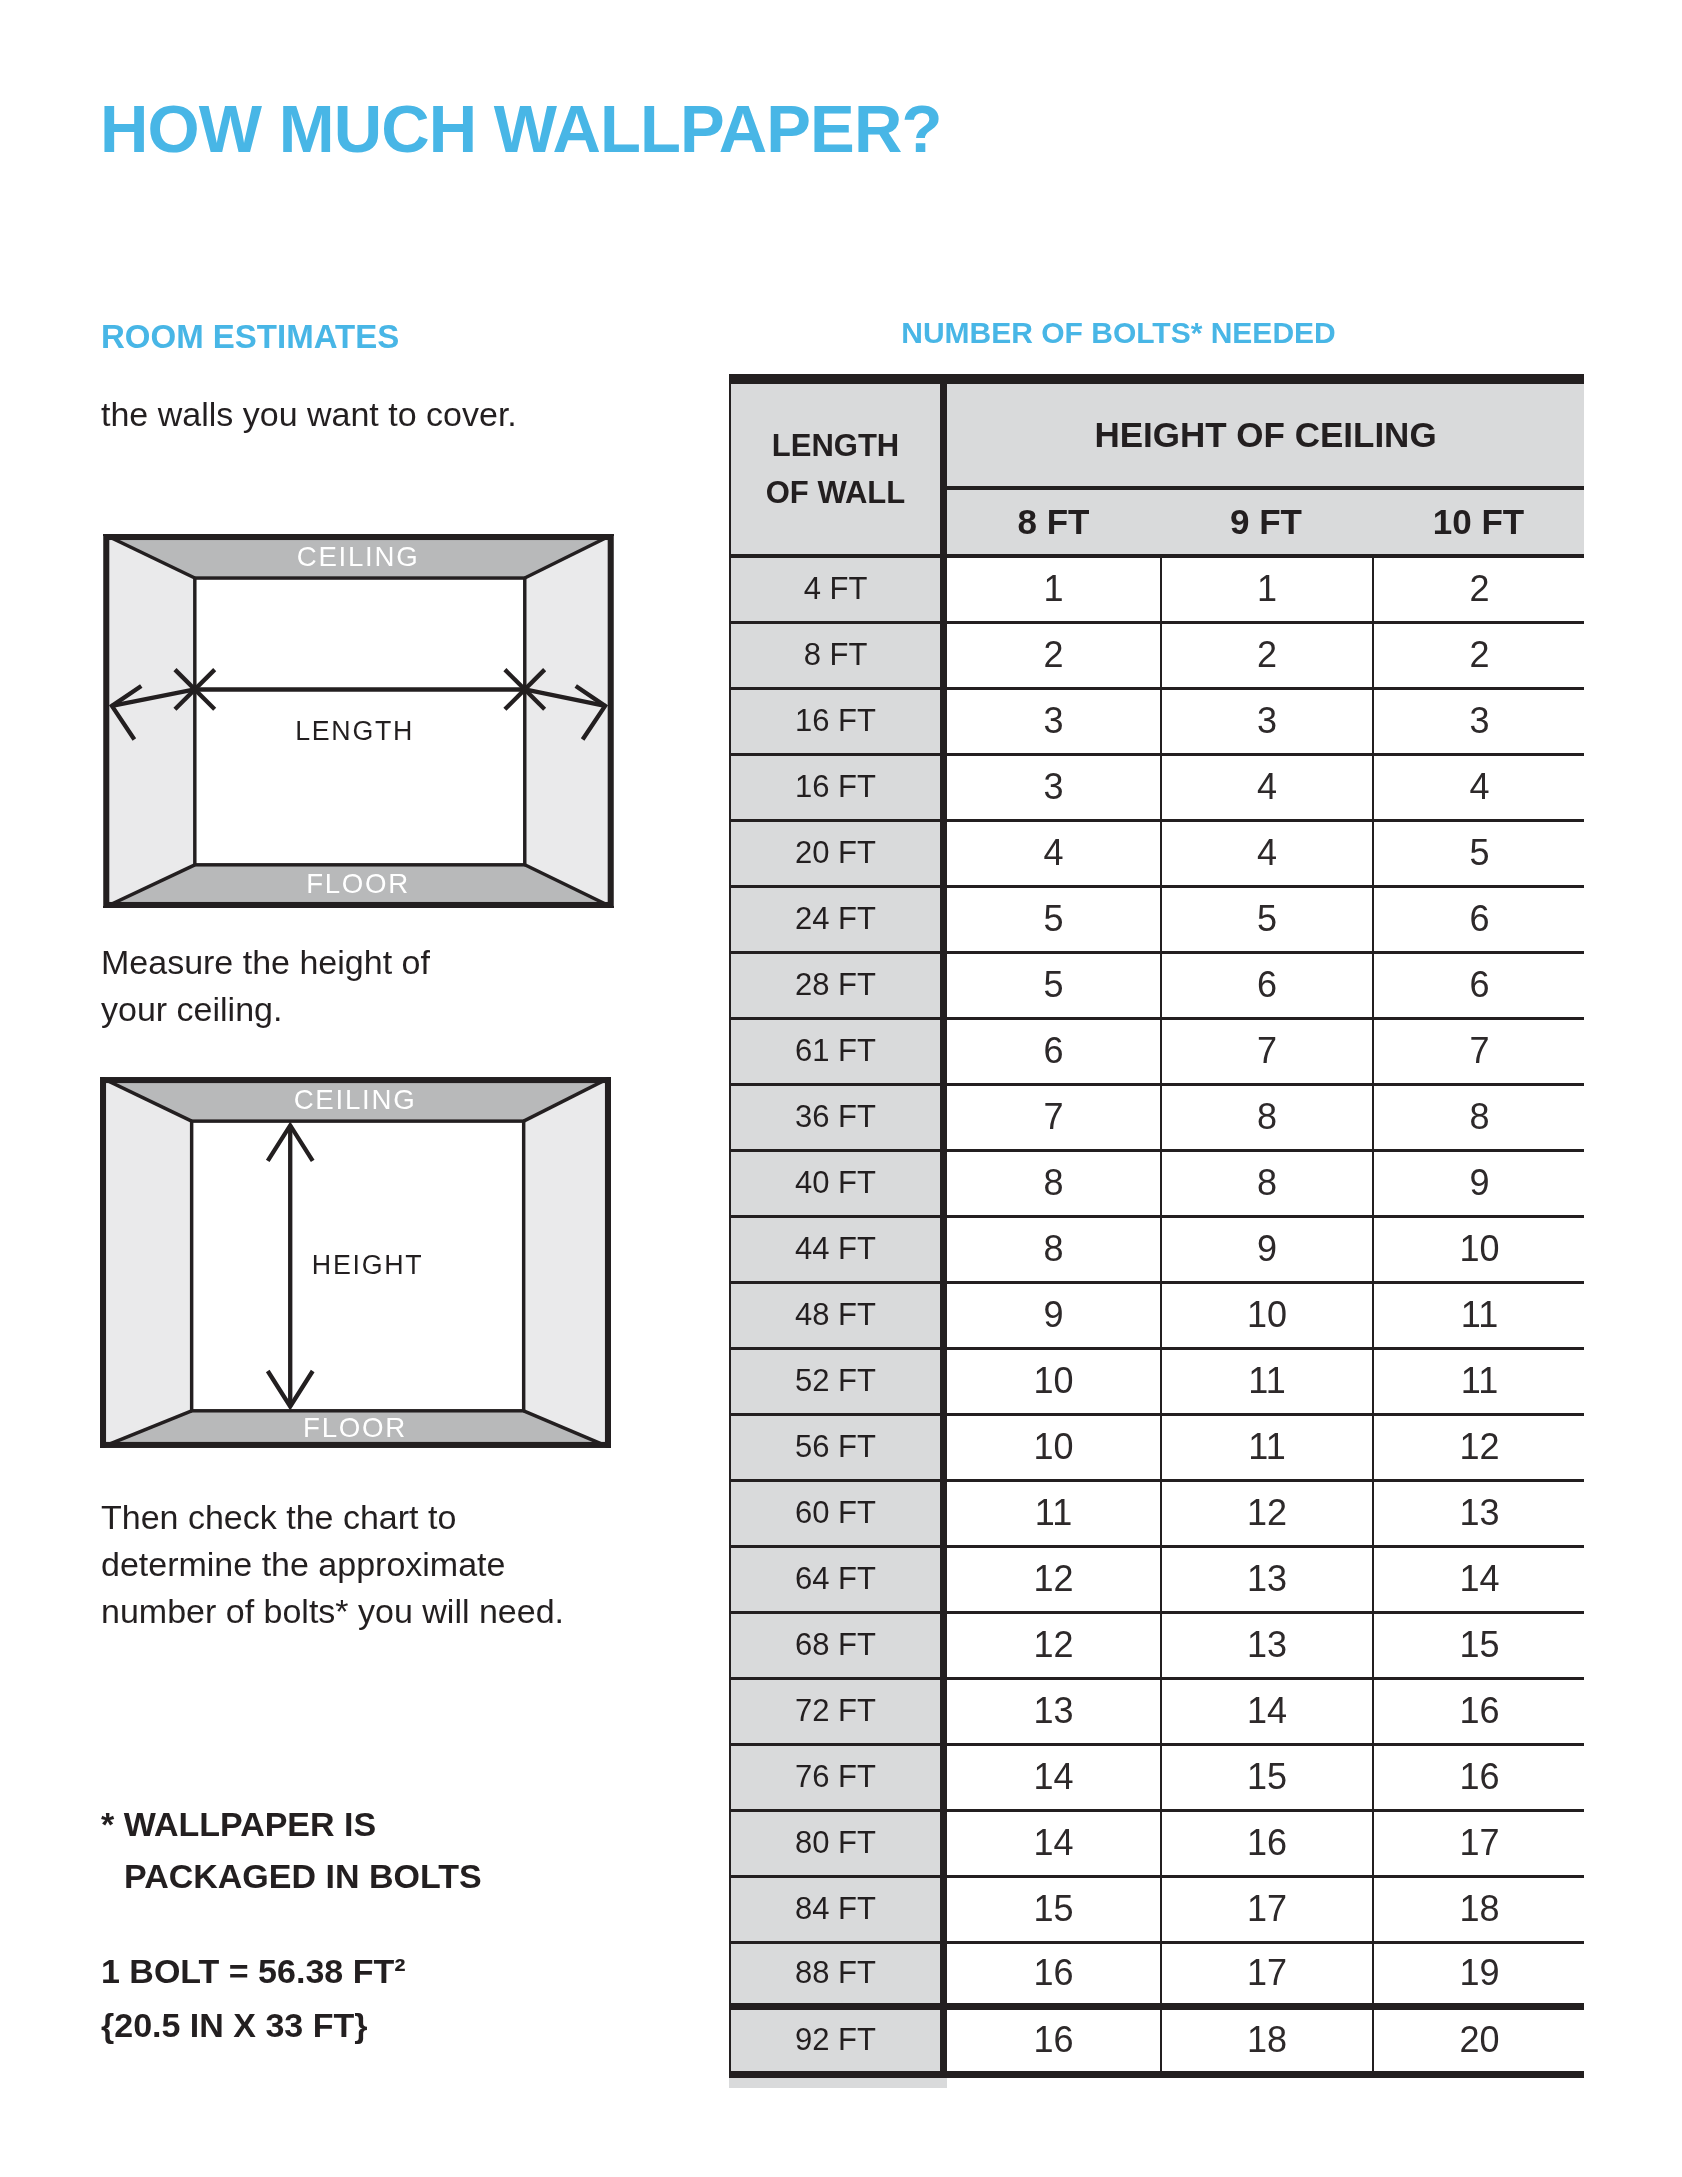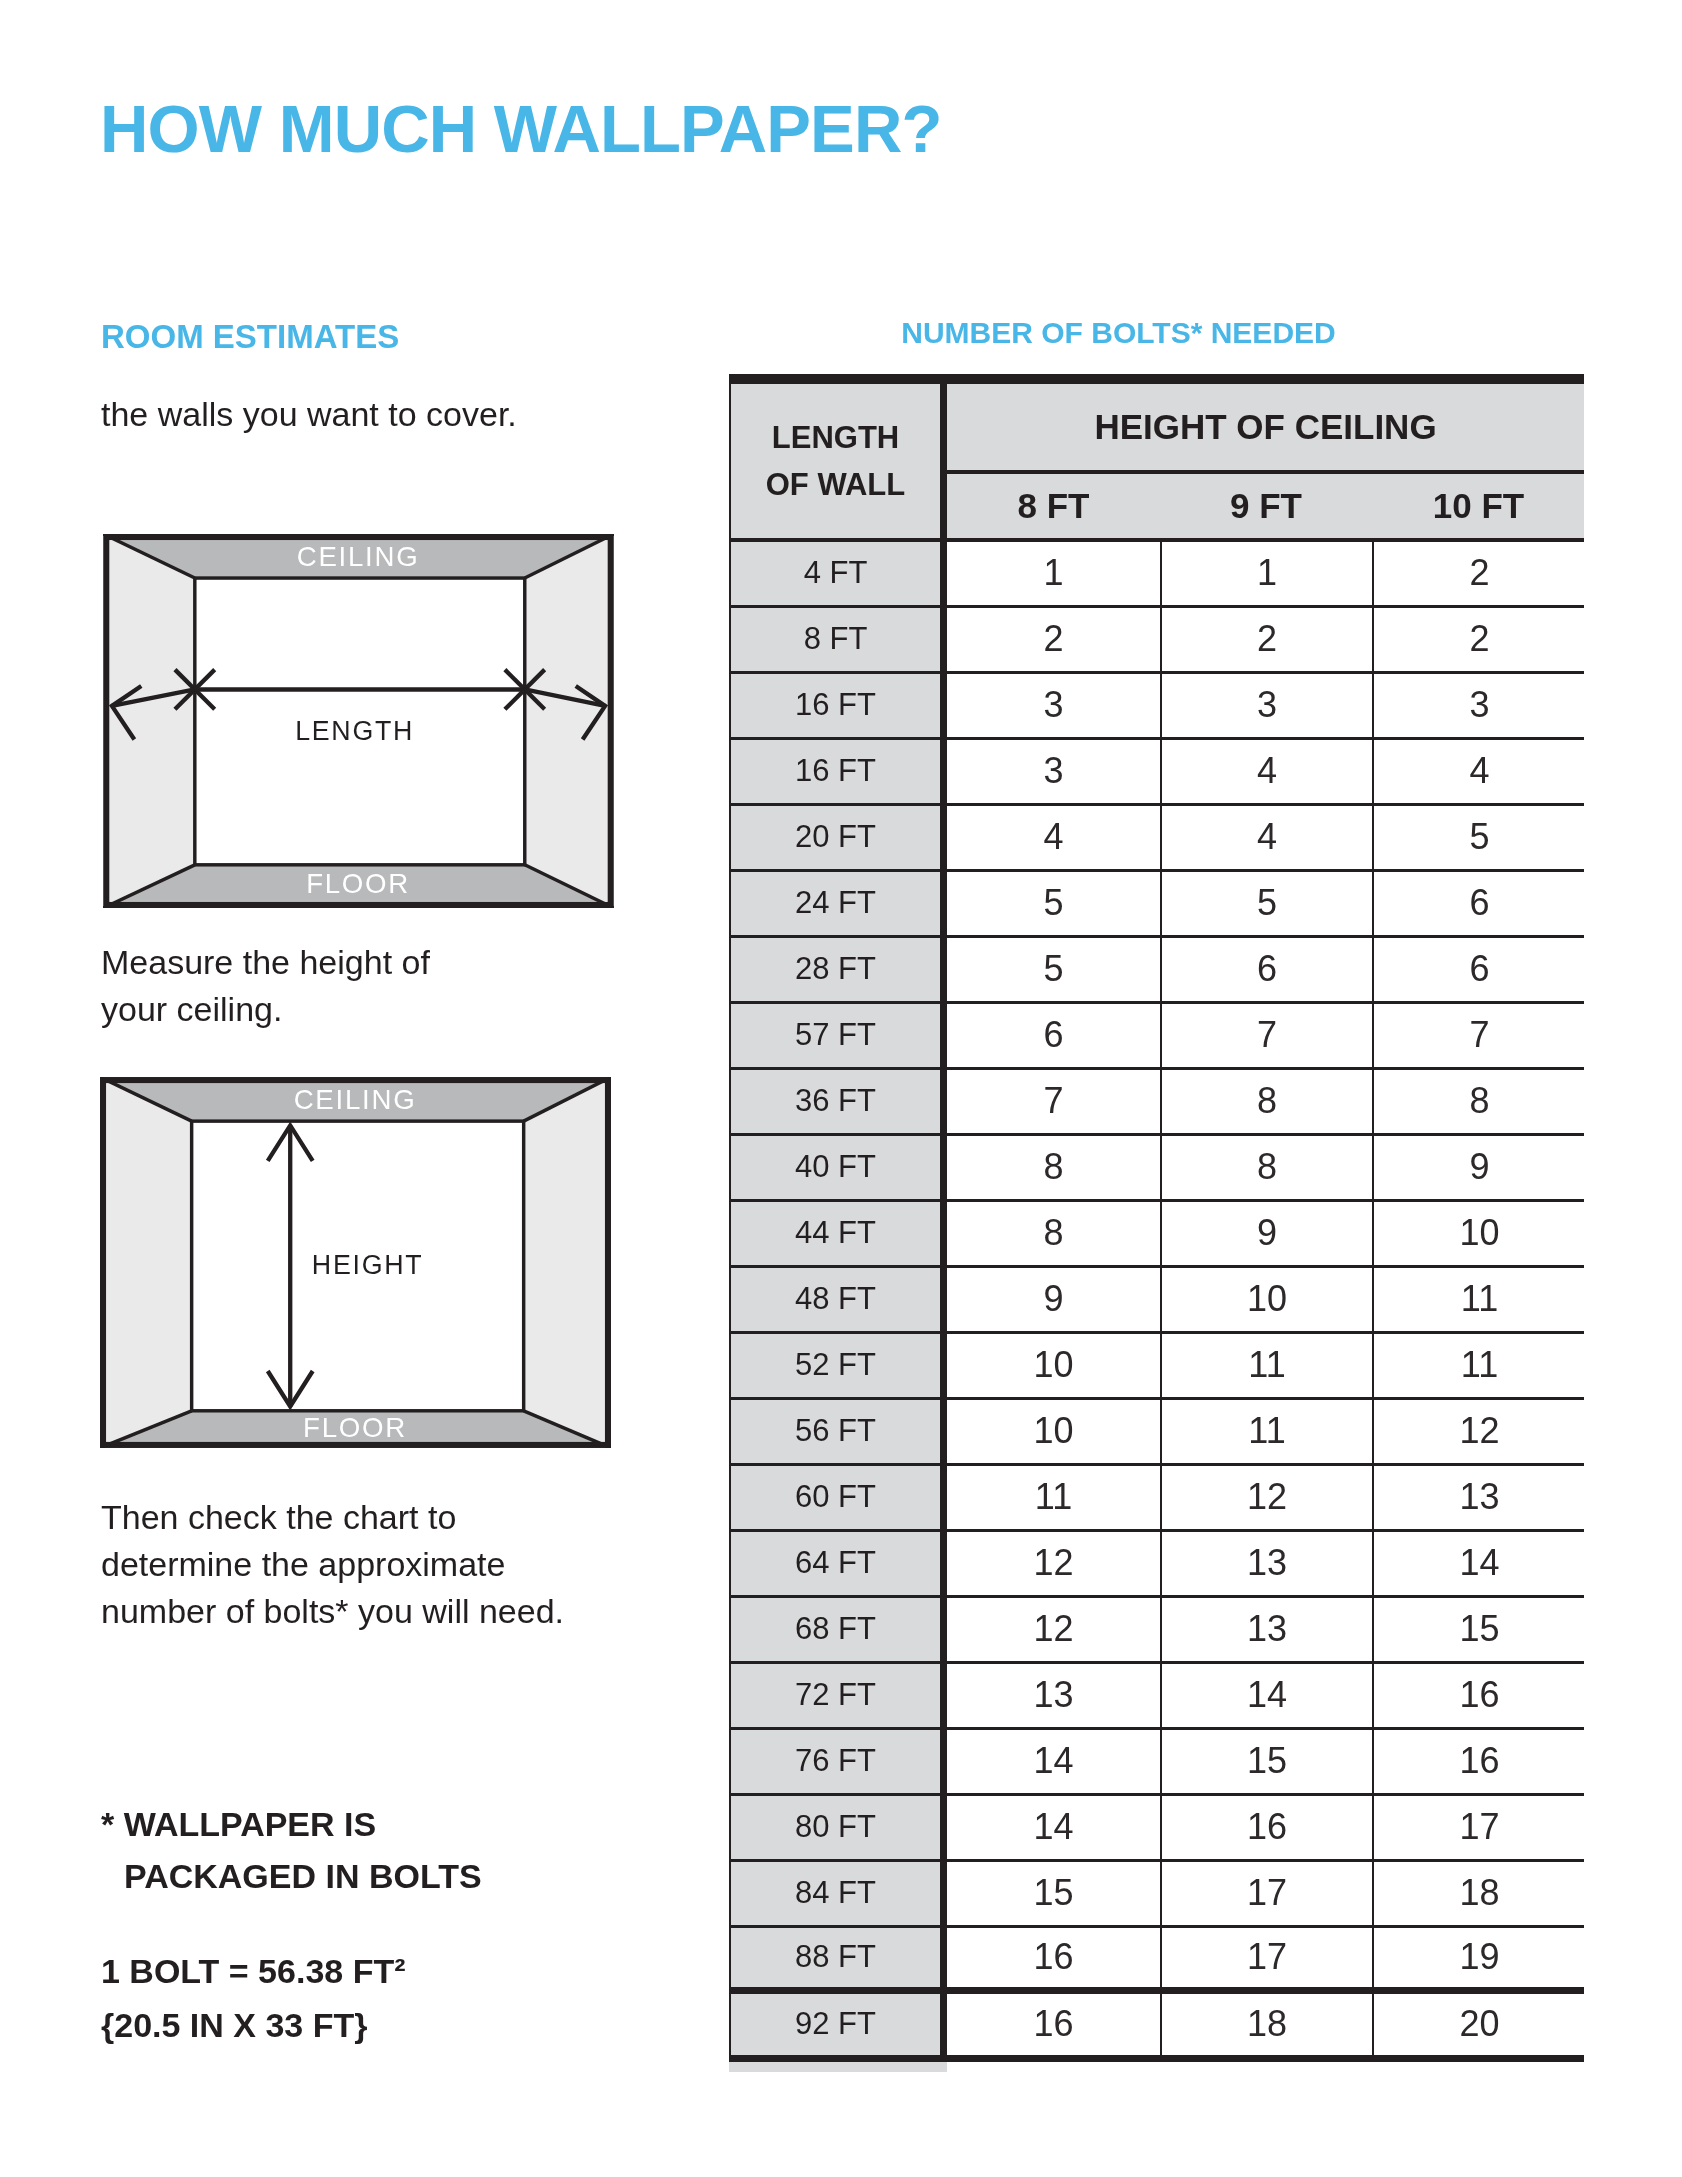--- a/index.html
+++ b/index.html
@@ -43,21 +43,21 @@
   .tbl { left:729px; top:374px; width:855px; }
   .tbl * { box-sizing:border-box; }
   .tbl-topbar { height:9.5px; background:#231f20; }
   .tbl-header { border-bottom:4.3px solid #231f20; display:grid; grid-template-columns:218px 637px; }
   .hdr-col0 {
     background:var(--gray); border-left:2.6px solid #231f20; border-right:7.8px solid #231f20;
     display:flex; flex-direction:column; align-items:center; justify-content:center;
     font-weight:bold; font-size:31px; line-height:47px; text-align:center;
   }
   .hdr-group {
-    height:90px; background:var(--gray); border-bottom:4.3px solid #231f20;
+    height:106px; background:var(--gray); border-bottom:4.3px solid #231f20;
     display:flex; align-items:center; justify-content:center;
     font-weight:bold; font-size:35px;
   }
   .hdr-cols { display:grid; grid-template-columns:213px 212px 213px; height:64px; background:var(--gray); }
   .hdr-cols > div { display:flex; align-items:center; justify-content:center; font-weight:bold; font-size:35px; }
 
   .tbl-row { display:grid; grid-template-columns:218px 213px 212px 213px; height:66px; border-bottom:3.5px solid #231f20; }
   .tbl-row:nth-last-child(2) { border-bottom:7px solid #231f20; }
   .tbl-row:last-child { height:68px; border-bottom:7.8px solid #231f20; }
   .tbl-row .c0 {
@@ -218,21 +218,21 @@
     <div class="val">5</div>
     <div class="val">6</div>
   </div>
       <div class="tbl-row">
     <div class="c0">28 FT</div>
     <div class="val">5</div>
     <div class="val">6</div>
     <div class="val">6</div>
   </div>
       <div class="tbl-row">
-    <div class="c0">57 FT</div>
+    <div class="c0">61 FT</div>
     <div class="val">6</div>
     <div class="val">7</div>
     <div class="val">7</div>
   </div>
       <div class="tbl-row">
     <div class="c0">36 FT</div>
     <div class="val">7</div>
     <div class="val">8</div>
     <div class="val">8</div>
   </div>

